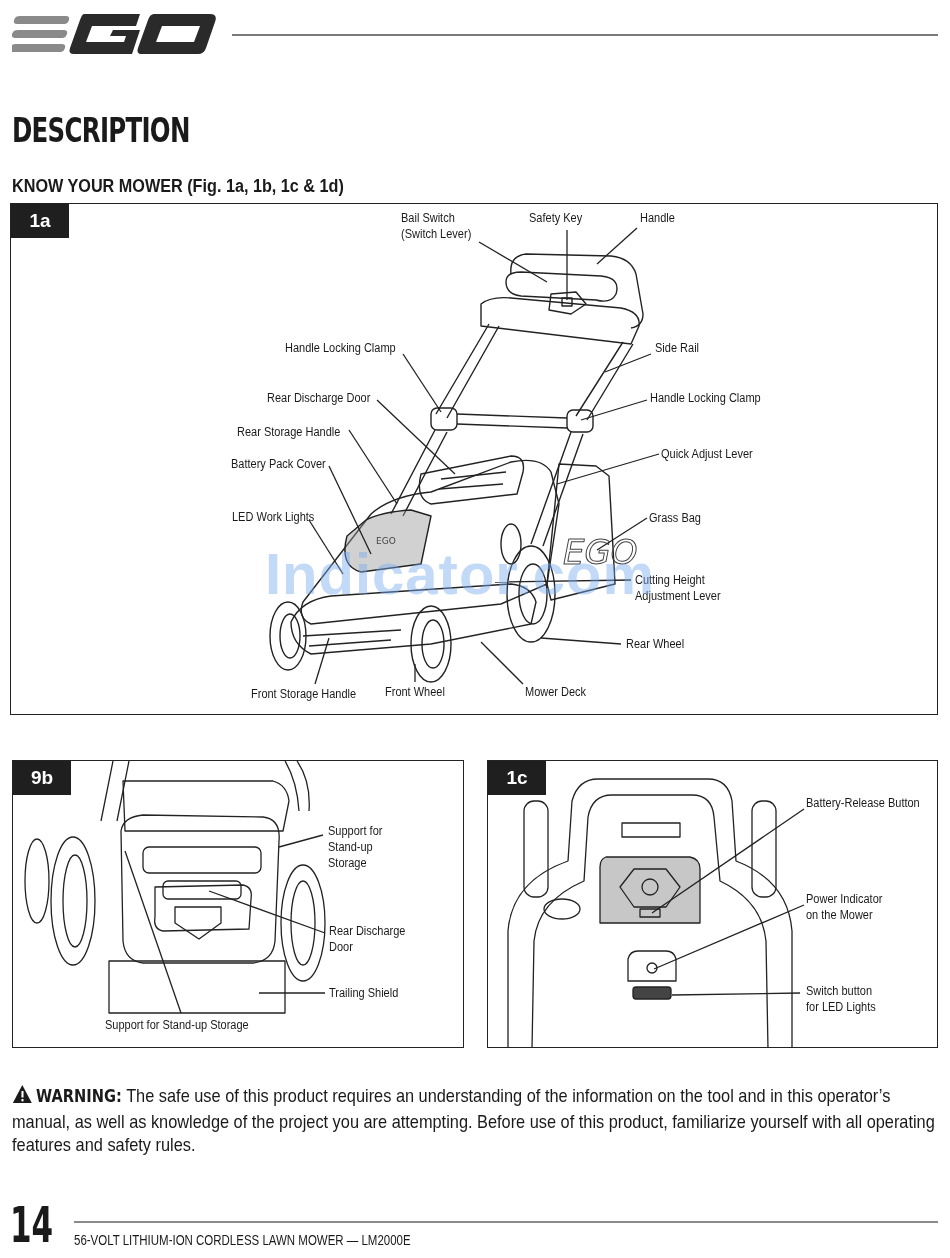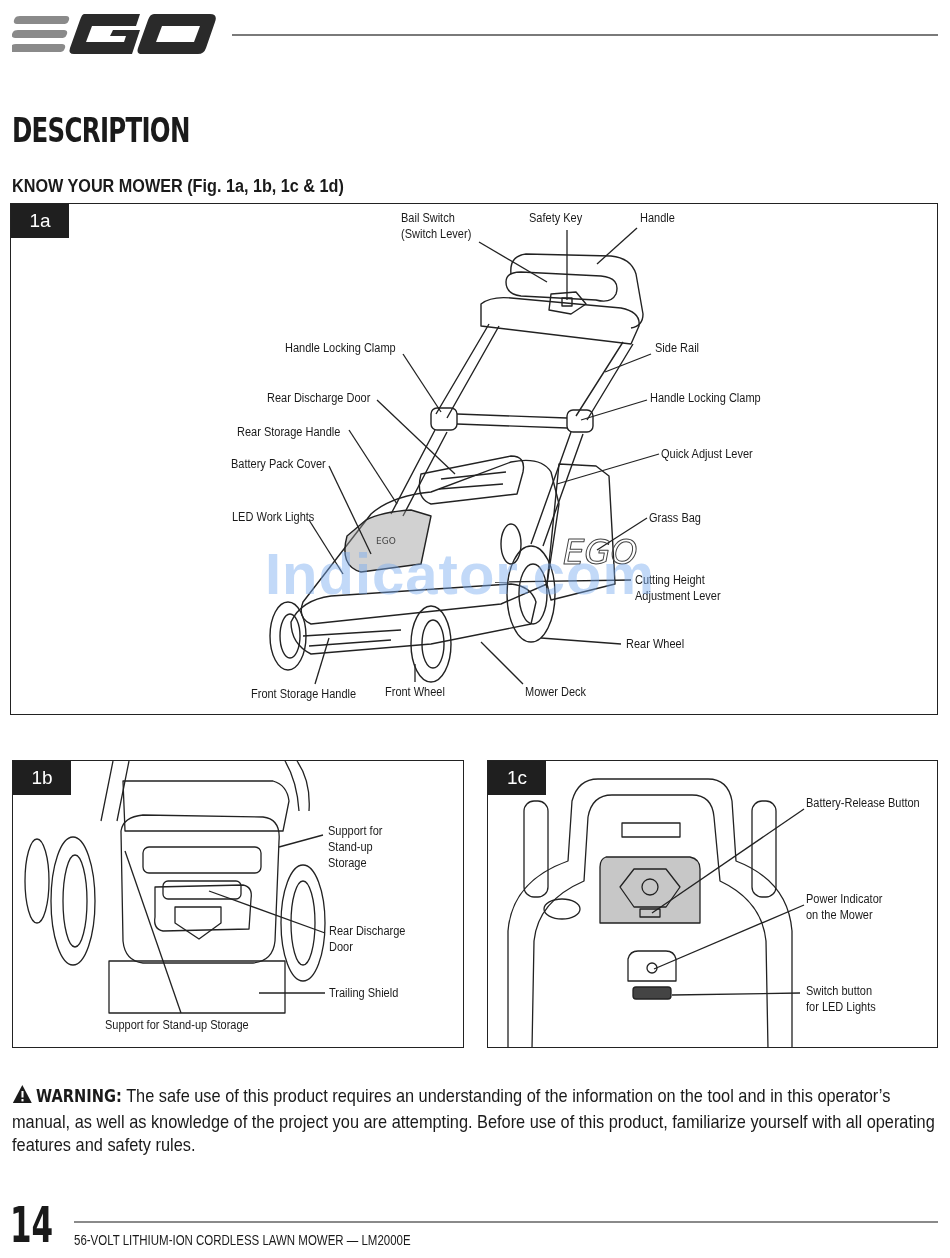--- a/index.html
+++ b/index.html
@@ -21,21 +21,21 @@
     transform: scaleX(0.9); transform-origin: left top; color: #1a1a1a;
   }
 
   .panel { position: absolute; border: 1px solid #222; background: #fff; overflow: hidden; }
   .panel-1a { left: 10px; top: 203px; width: 928px; height: 512px; }
   .panel-1b { left: 12px; top: 760px; width: 452px; height: 288px; }
   .panel-1c { left: 487px; top: 760px; width: 451px; height: 288px; }
 
   .badge {
     position: absolute; left: 0; top: 0; width: 58px; height: 34px;
-    background: #1f1f1f; color: #fff; font-weight: normal; font-size: 19px;
+    background: #1f1f1f; color: #fff; font-weight: bold; font-size: 19px;
     display: flex; align-items: center; justify-content: center;
     font-family: "Liberation Sans", sans-serif;
   }
 
   .drawing { position: absolute; left: 0; top: 0; }
   .lbl {
     position: absolute; font-size: 12.5px; line-height: 16px; color: #1a1a1a;
     white-space: nowrap; transform: scaleX(0.88); transform-origin: left top;
   }
   .watermark {
@@ -160,21 +160,21 @@
   <div class="lbl" style="left:624px; top:384px;">Adjustment Lever</div>
   <div class="lbl" style="left:615px; top:432px;">Rear Wheel</div>
   <div class="lbl" style="left:240px; top:482px;">Front Storage Handle</div>
   <div class="lbl" style="left:374px; top:480px;">Front Wheel</div>
   <div class="lbl" style="left:514px; top:480px;">Mower Deck</div>
 </div>
 
 <div class="watermark">Indicator.com</div>
 
 <div class="panel panel-1b">
-  <div class="badge">1b</div>
+  <div class="badge">9b</div>
   <svg class="drawing" width="452" height="288" fill="none" stroke="#222" stroke-width="1.3" stroke-linejoin="round">
     <path d="M100 0 L88 60 M116 0 L104 60"></path>
     <path d="M272 0 Q284 20 286 50 M284 0 Q298 20 296 50"></path>
     <path d="M110 20 L260 20 Q274 24 276 40 L270 70 L112 70 Z"></path>
     <path d="M108 70 Q110 56 130 54 L250 56 Q268 58 266 80 L262 180 Q260 200 240 202 L130 202 Q112 200 110 180 Z"></path>
     <rect x="130" y="86" width="118" height="26" rx="6"></rect>
     <path d="M142 126 L230 124 Q240 126 238 138 L236 168 L150 170 Q140 168 142 156 Z"></path>
     <rect x="150" y="120" width="78" height="18" rx="5"></rect>
     <path d="M162 146 L208 146 L208 162 L186 178 L162 162 Z"></path>
     <rect x="96" y="200" width="176" height="52"></rect>

